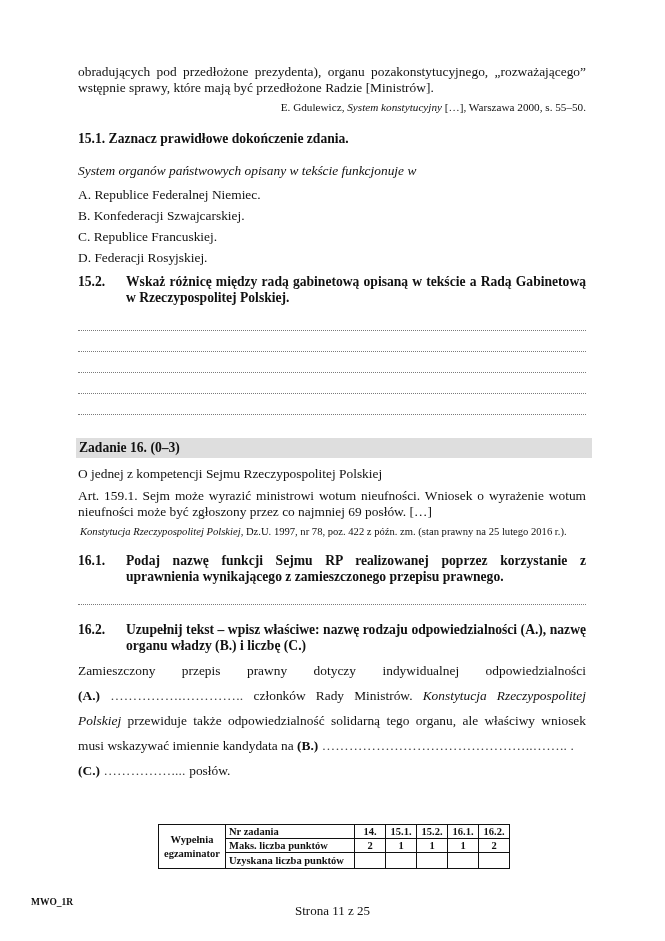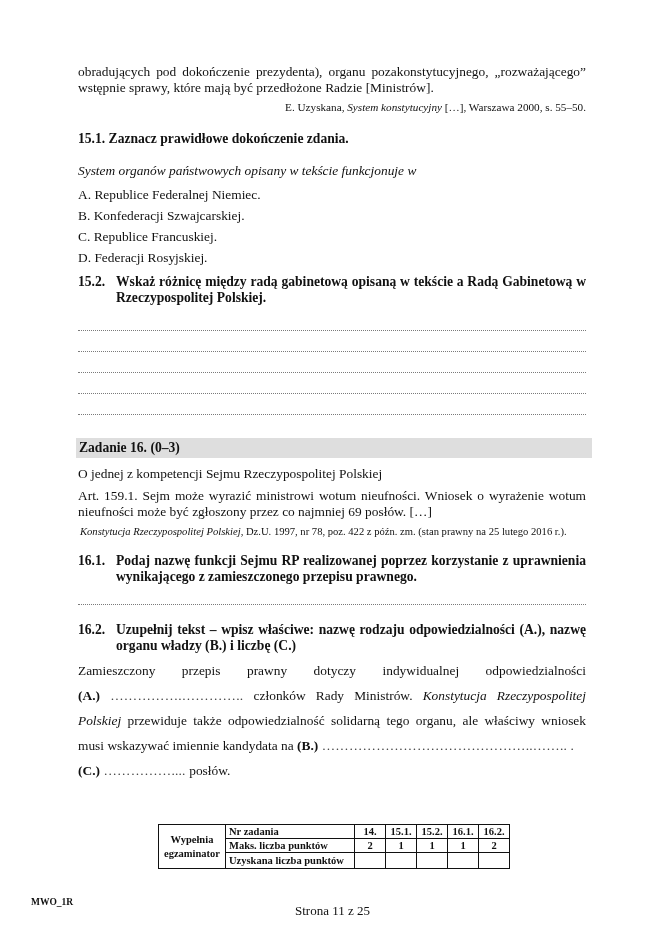--- a/index.html
+++ b/index.html
@@ -9,21 +9,21 @@
       color: #111;
     }
     .page { position: absolute; left: 0; top: 0; width: 665px; height: 941px; }
     .abs { position: absolute; }
     .body-text { font-size: 13.4px; line-height: 16px; }
     .just { text-align: justify; }
     .ital { font-style: italic; }
     .source { font-size: 11.2px; line-height: 14px; }
     .q-title { font-weight: bold; font-size: 13.6px; line-height: 16px; }
     .q-num { position: absolute; left: 0; top: 0; }
-    .q-text { margin-left: 38px; text-align: justify; }
+    .q-text { margin-left: 48px; text-align: justify; }
     .dotline {
       position: absolute; left: 78px; width: 508px; height: 0;
       border-bottom: 1px dotted #7a7a7a;
     }
     .header-bar {
       position: absolute; left: 76px; top: 438px; width: 516px; height: 20px;
       background: #dedede;
     }
     .header-bar span {
       position: absolute; left: 3px; top: 2px; font-weight: bold; font-size: 13.6px;
@@ -45,25 +45,25 @@
     table.score td.exam { text-align: center; width: 60px; line-height: 14px; }
     .footer-code { position: absolute; left: 31px; top: 897px; font-size: 9.5px; font-weight: bold; }
     .footer-page { position: absolute; left: 295px; top: 903px; font-size: 13px; }
   </style>
 </head>
 <body>
 
 <div class="page">
 
   <div class="abs body-text just" style="left:78px; top:64px; width:508px;">
-    <div style="text-align:justify; text-align-last:justify;">obradujących pod dokończenie prezydenta), organu pozakonstytucyjnego, „rozważającego”</div>
+    <div style="text-align:justify; text-align-last:justify;">obradujących pod przedłożone prezydenta), organu pozakonstytucyjnego, „rozważającego”</div>
     <div>wstępnie sprawy, które mają być przedłożone Radzie [Ministrów].</div>
   </div>
   <div class="abs source" style="right:79px; top:100px; text-align:right;">
-    <span>E. Uzyskana, </span><span class="ital">System konstytucyjny</span><span> […], Warszawa 2000, s. 55–50.</span>
+    <span>E. Gdulewicz, </span><span class="ital">System konstytucyjny</span><span> […], Warszawa 2000, s. 55–50.</span>
   </div>
 
   <div class="abs q-title" style="left:78px; top:131px;">15.1. Zaznacz prawidłowe dokończenie zdania.</div>
   <div class="abs body-text" style="left:78px; top:163px;font-style:italic;">System organów państwowych opisany w tekście funkcjonuje w</div>
   <div class="abs body-text" style="left:78px; top:184px; line-height:21px;">
     <div><span>A.</span> <span>Republice Federalnej Niemiec.</span></div>
     <div><span>B.</span> <span>Konfederacji Szwajcarskiej.</span></div>
     <div><span>C.</span> <span>Republice Francuskiej.</span></div>
     <div><span>D.</span> <span>Federacji Rosyjskiej.</span></div>
   </div>

